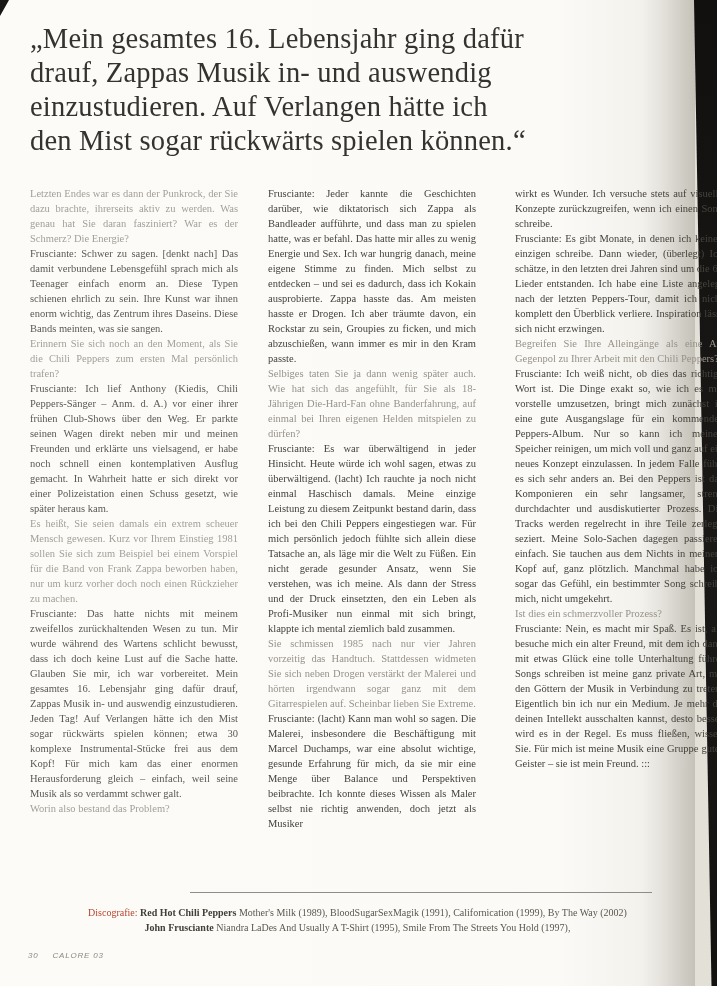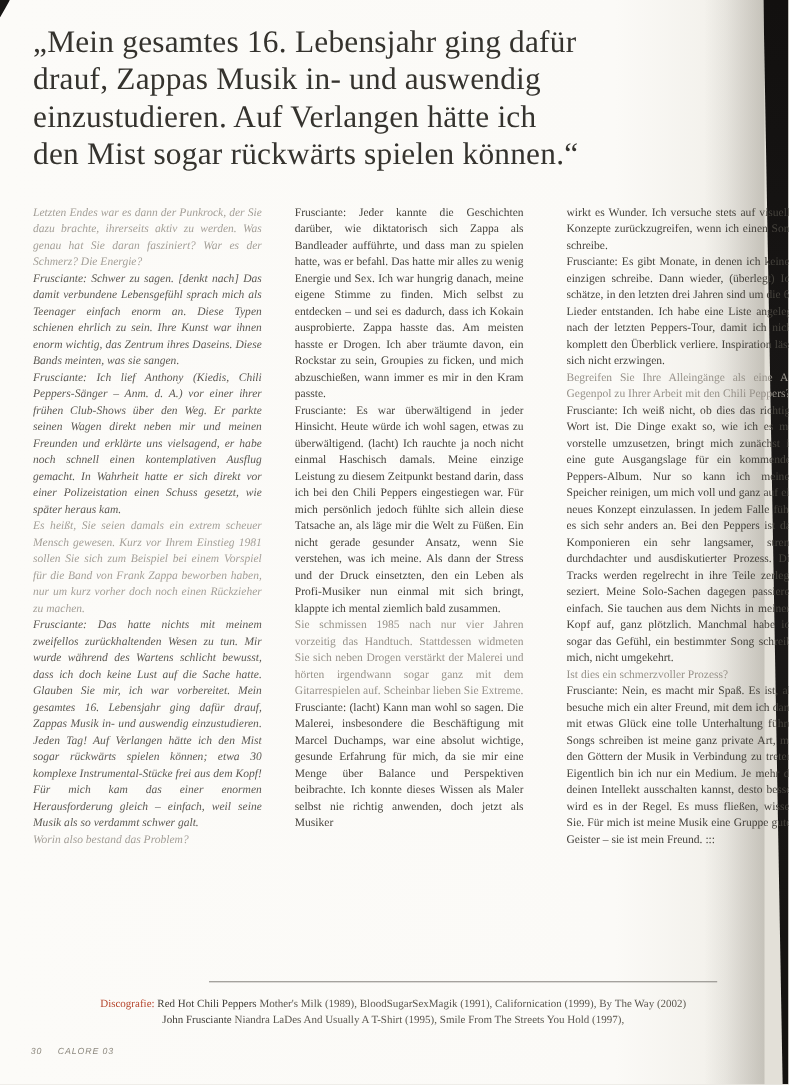--- a/index.html
+++ b/index.html
@@ -32,37 +32,37 @@
     position:absolute;left:30px;top:22px;width:640px;margin:0;
     font-size:28.5px;line-height:34px;letter-spacing:.2px;
     color:#35332e;font-weight:500;white-space:pre-line;
   }
   
   .col{
     position:absolute;top:186px;width:208px;height:722px;overflow:hidden;
     font-size:10.5px;line-height:15px;text-align:justify;
     color:#4c4942;
   }
-  .col-1{left:30px;opacity:.88;font-style:italic;}
+  .col-1{left:30px;opacity:.88;}
   .col-2{left:268px;}
   .col-3{left:515px;}
   .col p{margin:0;}
   .col p.question{color:#97928a;}
   .col p.answer{color:#45423c;}
   
   .disc-rule{
     position:absolute;left:190px;top:892px;width:462px;height:1px;
     border:none;margin:0;background:#8f8d88;
   }
   .discography{
     position:absolute;left:30px;top:906px;width:655px;
     font-size:10px;line-height:14.5px;text-align:center;color:#5b574f;
   }
   .disc-label{color:#b5452c;font-weight:normal;}
-  .disc-bold{font-weight:normal;color:#413e38;}
+  .disc-bold{font-weight:bold;color:#413e38;}
   
   .footer{
     position:absolute;left:28px;top:951px;
     font-size:8px;letter-spacing:.8px;color:#8d897f;
     font-family:"Liberation Sans","DejaVu Sans",sans-serif;
     font-style:italic;
   }
   .footer .page-num{margin-right:14px;}
 </style>
 </head>
@@ -74,27 +74,29 @@
   <div class="edge-bar"></div>
 
   <blockquote class="pull-quote">„Mein gesamtes 16. Lebensjahr ging dafür
 drauf, Zappas Musik in- und auswendig
 einzustudieren. Auf Verlangen hätte ich
 den Mist sogar rückwärts spielen können.“</blockquote>
 
   <div class="col col-1">
       <p class="question">Letzten Endes war es dann der Punkrock, der Sie dazu brachte, ihrerseits aktiv zu werden. Was genau hat Sie daran fasziniert? War es der Schmerz? Die Energie?</p>
       <p class="answer">Frusciante: Schwer zu sagen. [denkt nach] Das damit verbundene Lebensgefühl sprach mich als Teenager einfach enorm an. Diese Typen schienen ehrlich zu sein. Ihre Kunst war ihnen enorm wichtig, das Zentrum ihres Daseins. Diese Bands meinten, was sie sangen.</p>
+      <p class="question">Erinnern Sie sich noch an den Moment, als Sie die Chili Peppers zum ersten Mal persönlich trafen?</p>
       <p class="answer">Frusciante: Ich lief Anthony (Kiedis, Chili Peppers-Sänger – Anm. d. A.) vor einer ihrer frühen Club-Shows über den Weg. Er parkte seinen Wagen direkt neben mir und meinen Freunden und erklärte uns vielsagend, er habe noch schnell einen kontemplativen Ausflug gemacht. In Wahrheit hatte er sich direkt vor einer Polizeistation einen Schuss gesetzt, wie später heraus kam.</p>
       <p class="question">Es heißt, Sie seien damals ein extrem scheuer Mensch gewesen. Kurz vor Ihrem Einstieg 1981 sollen Sie sich zum Beispiel bei einem Vorspiel für die Band von Frank Zappa beworben haben, nur um kurz vorher doch noch einen Rückzieher zu machen.</p>
       <p class="answer">Frusciante: Das hatte nichts mit meinem zweifellos zurückhaltenden Wesen zu tun. Mir wurde während des Wartens schlicht bewusst, dass ich doch keine Lust auf die Sache hatte. Glauben Sie mir, ich war vorbereitet. Mein gesamtes 16. Lebensjahr ging dafür drauf, Zappas Musik in- und auswendig einzustudieren. Jeden Tag! Auf Verlangen hätte ich den Mist sogar rückwärts spielen können; etwa 30 komplexe Instrumental-Stücke frei aus dem Kopf! Für mich kam das einer enormen Herausforderung gleich – einfach, weil seine Musik als so verdammt schwer galt.</p>
       <p class="question">Worin also bestand das Problem?</p>
     </div>
   <div class="col col-2">
       <p class="answer">Frusciante: Jeder kannte die Geschichten darüber, wie diktatorisch sich Zappa als Bandleader aufführte, und dass man zu spielen hatte, was er befahl. Das hatte mir alles zu wenig Energie und Sex. Ich war hungrig danach, meine eigene Stimme zu finden. Mich selbst zu entdecken – und sei es dadurch, dass ich Kokain ausprobierte. Zappa hasste das. Am meisten hasste er Drogen. Ich aber träumte davon, ein Rockstar zu sein, Groupies zu ficken, und mich abzuschießen, wann immer es mir in den Kram passte.</p>
+      <p class="question">Selbiges taten Sie ja dann wenig später auch. Wie hat sich das angefühlt, für Sie als 18-Jährigen Die-Hard-Fan ohne Banderfahrung, auf einmal bei Ihren eigenen Helden mitspielen zu dürfen?</p>
       <p class="answer">Frusciante: Es war überwältigend in jeder Hinsicht. Heute würde ich wohl sagen, etwas zu überwältigend. (lacht) Ich rauchte ja noch nicht einmal Haschisch damals. Meine einzige Leistung zu diesem Zeitpunkt bestand darin, dass ich bei den Chili Peppers eingestiegen war. Für mich persönlich jedoch fühlte sich allein diese Tatsache an, als läge mir die Welt zu Füßen. Ein nicht gerade gesunder Ansatz, wenn Sie verstehen, was ich meine. Als dann der Stress und der Druck einsetzten, den ein Leben als Profi-Musiker nun einmal mit sich bringt, klappte ich mental ziemlich bald zusammen.</p>
       <p class="question">Sie schmissen 1985 nach nur vier Jahren vorzeitig das Handtuch. Stattdessen widmeten Sie sich neben Drogen verstärkt der Malerei und hörten irgendwann sogar ganz mit dem Gitarrespielen auf. Scheinbar lieben Sie Extreme.</p>
       <p class="answer">Frusciante: (lacht) Kann man wohl so sagen. Die Malerei, insbesondere die Beschäftigung mit Marcel Duchamps, war eine absolut wichtige, gesunde Erfahrung für mich, da sie mir eine Menge über Balance und Perspektiven beibrachte. Ich konnte dieses Wissen als Maler selbst nie richtig anwenden, doch jetzt als Musiker</p>
     </div>
   <div class="col col-3">
       <p class="answer">wirkt es Wunder. Ich versuche stets auf visuelle Konzepte zurückzugreifen, wenn ich einen Song schreibe.</p>
       <p class="answer">Frusciante: Es gibt Monate, in denen ich keinen einzigen schreibe. Dann wieder, (überlegt) Ich schätze, in den letzten drei Jahren sind um die 60 Lieder entstanden. Ich habe eine Liste angelegt nach der letzten Peppers-Tour, damit ich nicht komplett den Überblick verliere. Inspiration lässt sich nicht erzwingen.</p>
       <p class="question">Begreifen Sie Ihre Alleingänge als eine Art Gegenpol zu Ihrer Arbeit mit den Chili Peppers?</p>
       <p class="answer">Frusciante: Ich weiß nicht, ob dies das richtige Wort ist. Die Dinge exakt so, wie ich es mir vorstelle umzusetzen, bringt mich zunächst in eine gute Ausgangslage für ein kommendes Peppers-Album. Nur so kann ich meinen Speicher reinigen, um mich voll und ganz auf ein neues Konzept einzulassen. In jedem Falle fühlt es sich sehr anders an. Bei den Peppers ist das Komponieren ein sehr langsamer, streng durchdachter und ausdiskutierter Prozess. Die Tracks werden regelrecht in ihre Teile zerlegt, seziert. Meine Solo-Sachen dagegen passieren einfach. Sie tauchen aus dem Nichts in meinem Kopf auf, ganz plötzlich. Manchmal habe ich sogar das Gefühl, ein bestimmter Song schreibt mich, nicht umgekehrt.</p>
       <p class="question">Ist dies ein schmerzvoller Prozess?</p>

